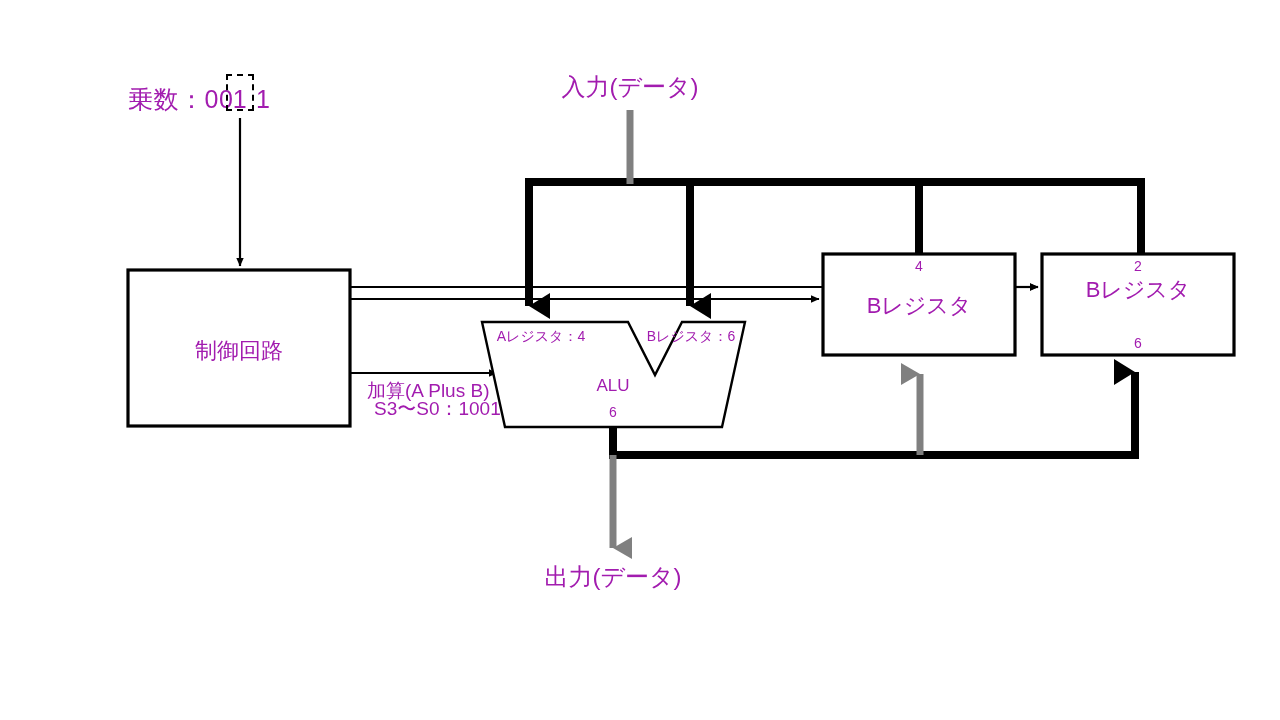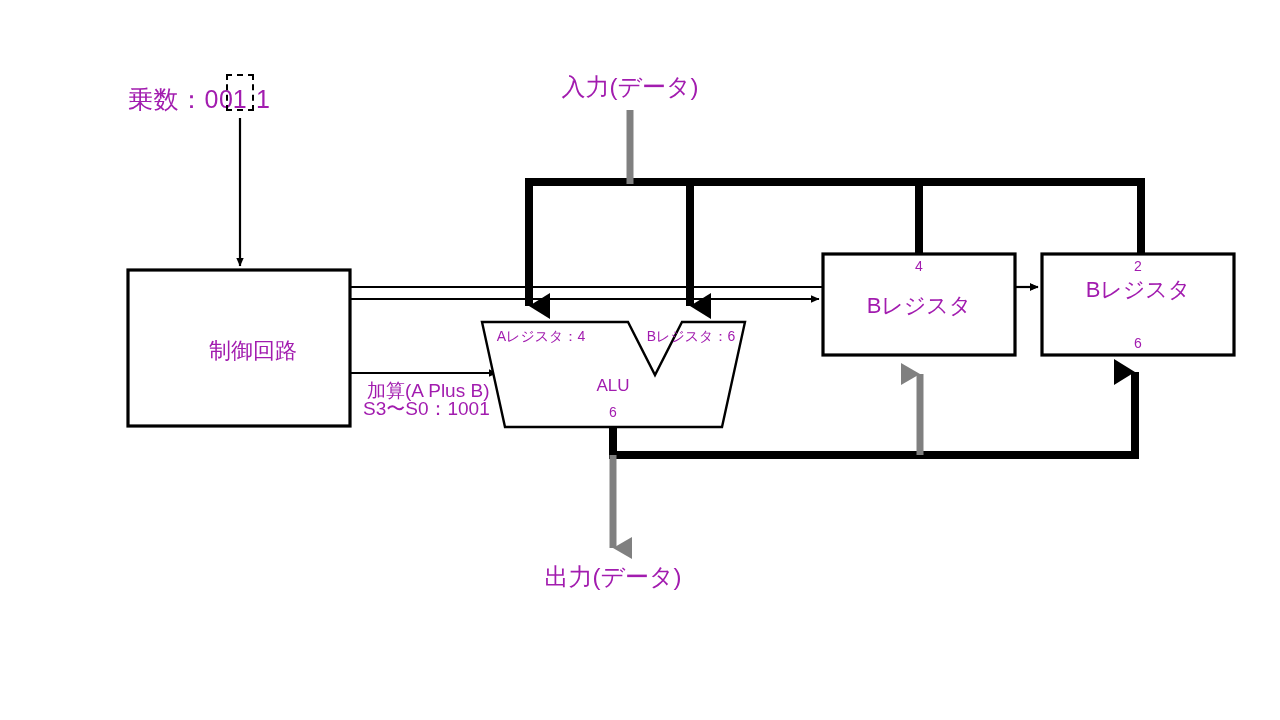--- a/index.html
+++ b/index.html
@@ -127,24 +127,24 @@
   </svg>
 
   <div class="lbl t-multiplier" style="left:128px; top:84px;">乗数：00</div>
   <div class="dash-box" style="left:226px; top:74px; width:28px; height:37px;"></div>
   <div class="lbl t-multiplier lbl-center" style="left:240px; top:84px;">1</div>
   <div class="lbl t-multiplier" style="left:256px; top:84px;">1</div>
 
   <div class="lbl t-io lbl-center" style="left:630px; top:72px;">入力(データ)</div>
   <div class="lbl t-io lbl-center" style="left:613px; top:562px;">出力(データ)</div>
 
-  <div class="lbl t-boxname lbl-center" style="left:253px; top:337px;">制御回路</div>
+  <div class="lbl t-boxname lbl-center" style="left:239px; top:337px;">制御回路</div>
 
   <div class="lbl t-ctrl" style="left:367px; top:379px;">加算(A Plus B)</div>
-  <div class="lbl t-ctrl" style="left:363px; top:397px;">S3〜S0：1001</div>
+  <div class="lbl t-ctrl" style="left:374px; top:397px;">S3〜S0：1001</div>
 
   <div class="lbl t-port lbl-center" style="left:541px; top:328px;">Aレジスタ：4</div>
   <div class="lbl t-port lbl-center" style="left:691px; top:328px;">Bレジスタ：6</div>
   <div class="lbl t-alu lbl-center" style="left:613px; top:375px;">ALU</div>
   <div class="lbl t-width lbl-center" style="left:613px; top:404px;">6</div>
 
   <div class="lbl t-width lbl-center" style="left:919px; top:258px;">4</div>
   <div class="lbl t-boxname lbl-center" style="left:919px; top:292px;">Bレジスタ</div>
 
   <div class="lbl t-width lbl-center" style="left:1138px; top:258px;">2</div>

